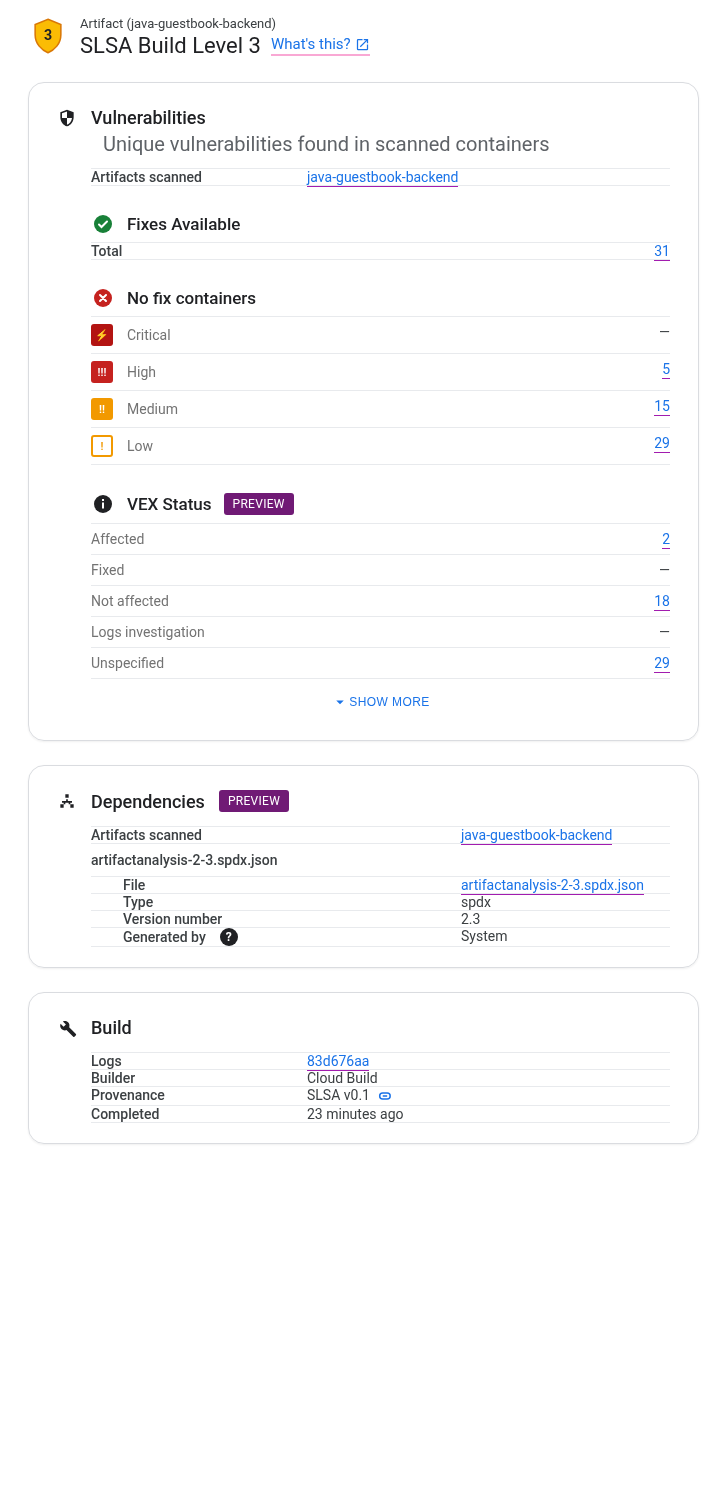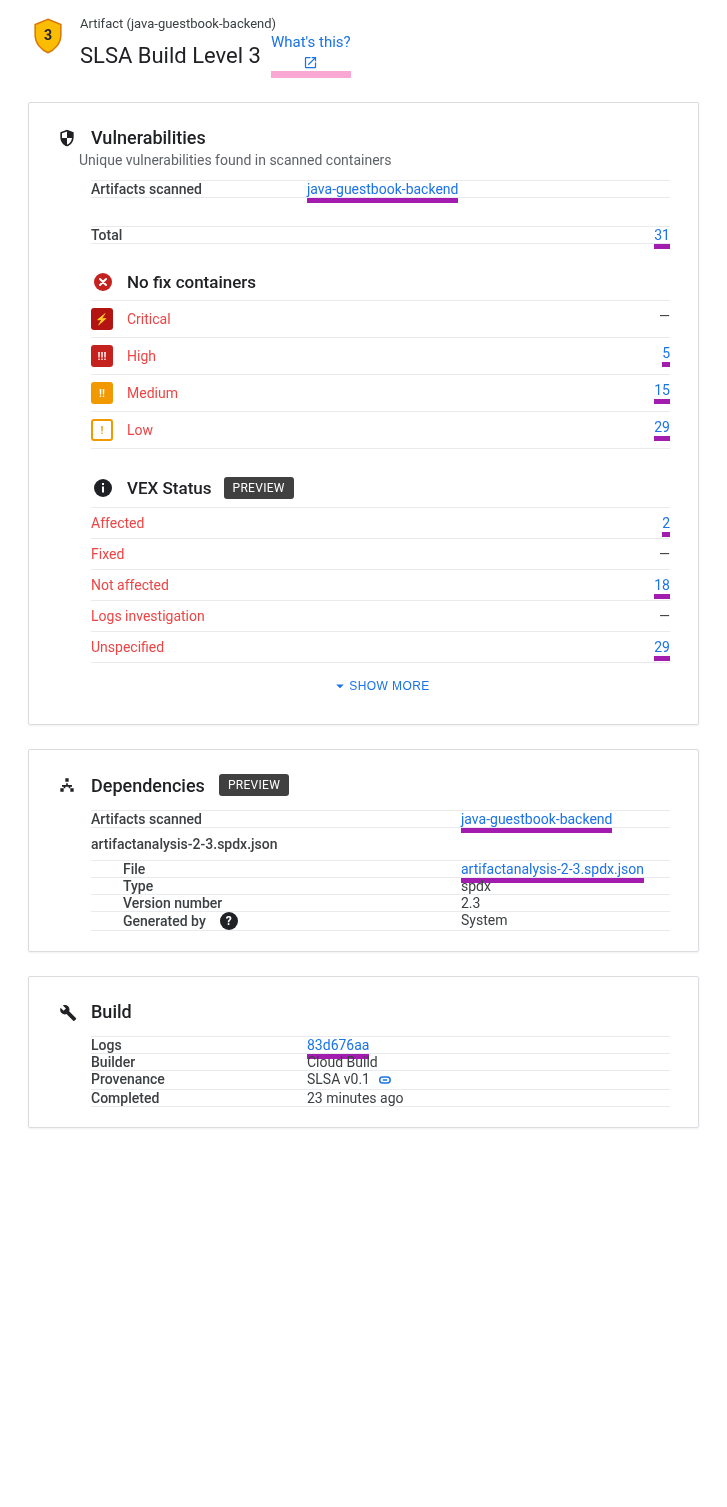--- a/index.html
+++ b/index.html
@@ -36,53 +36,52 @@
     font-weight: 400;
     color: #202124;
     display: flex;
     align-items: center;
     gap: 10px;
   }
   .header-title a {
     font-size: 15px;
     color: #1a73e8;
     text-decoration: none;
-    border-bottom: 7px solid #f9a8d4;
+    border-bottom: 2px solid #f9a8d4;
     padding-bottom: 1px;
     display: inline-flex;
     align-items: center;
     gap: 4px;
-    flex-direction: column;
   }
   .card {
     border: 1px solid #dadce0;
-    border-radius: 2px;
+    border-radius: 16px;
     padding: 24px 28px 20px 28px;
     margin-bottom: 24px;
     box-shadow: 0 1px 2px rgba(60,64,67,0.08);
   }
   .section-head {
     display: flex;
     align-items: center;
     gap: 14px;
     margin-bottom: 4px;
   }
   .section-head h2 {
     font-size: 18px;
     font-weight: 500;
     color: #202124;
   }
   .section-subtitle {
     color: #5f6368;
-    font-size: 14px;
-    margin-left: 22px;
+    font-size: 20px;
+    margin-left: 46px;
     margin-bottom: 12px;
   }
   .preview-chip {
-    background: #404040;
+    background: #701a75;
     color: #fff;
     font-size: 12px;
     padding: 4px 9px;
     border-radius: 3px;
     letter-spacing: 0.3px;
   }
   .kv-table {
     margin-left: 0;
   }
   .kv-table.indent { margin-left: 34px; }
@@ -103,21 +102,21 @@
   }
   .kv-key.indent1 { padding-left: 32px; }
   .kv-val {
     flex: 1;
     color: #3c4043;
   }
   .kv-val.right { text-align: right; }
   .link {
     color: #1a73e8;
     text-decoration: none;
-    border-bottom: 5px solid #a21caf;
+    border-bottom: 1px solid #a21caf;
     padding-bottom: 1px;
     font-weight: 400;
   }
   .subsection {
     margin-left: 0;
     margin-top: 28px;
   }
   .subsection-head {
     display: flex;
     align-items: center;
@@ -147,21 +146,21 @@
   }
   .show-more button {
     background:none; border:none;
     color:#1a73e8; font-size:12px; font-weight:500;
     letter-spacing:0.4px; cursor:pointer;
     display:inline-flex; align-items:center; 
   }
   .icon20 { width:20px; height:20px; }
   .vex-row, .nofix-row { display:flex; justify-content:space-between; border-top:1px solid #e8eaed; padding:7px 0; }
   .vex-row:last-child, .nofix-row:last-child { border-bottom:1px solid #e8eaed; }
-  .vex-key, .nofix-key-txt { color:#ef4444;text-align:center; }
+  .vex-key, .nofix-key-txt { color:#737373;text-align:center; }
   .nofix-left { display:flex; align-items:center; gap:14px; }
   .help-circle {
     width:18px; height:18px; border-radius:50%;
     background:#202124; color:#fff; font-size:12px; font-weight:700;
     display:inline-flex; align-items:center; justify-content:center;
     margin-left:6px;
   }
   .deps-subhead {
     font-weight:500; padding:8px 0; border-top:1px solid #e8eaed;
   }
@@ -203,20 +202,29 @@
   <div class="section-subtitle">Unique vulnerabilities found in scanned containers</div>
 
   <div class="kv-table indent">
     <div class="kv-row">
       <div class="kv-key">Artifacts scanned</div>
       <div class="kv-val"><a href="#" class="link">java-guestbook-backend</a></div>
     </div>
   </div>
 
   <div class="subsection" style="margin-left:34px">
+    <div class="subsection-head">
+      <span class="pad-icon">
+        <svg viewBox="0 0 20 20" width="20" height="20">
+            <circle cx="10" cy="10" r="9" fill="#188038"></circle>
+            <path d="M6 10.5l2.5 2.5L14 7.5" stroke="#fff" stroke-width="2" fill="none" stroke-linecap="round"></path>
+          </svg>
+      </span>
+      <h3>Fixes Available</h3>
+    </div>
     <div class="kv-table">
       <div class="kv-row sev-row">
         <div class="kv-key" style="flex:1">Total</div>
         <div class="kv-val right"><a href="#" class="link">31</a></div>
       </div>
     </div>
   </div>
 
   <div class="subsection" style="margin-left:34px">
     <div class="subsection-head">

